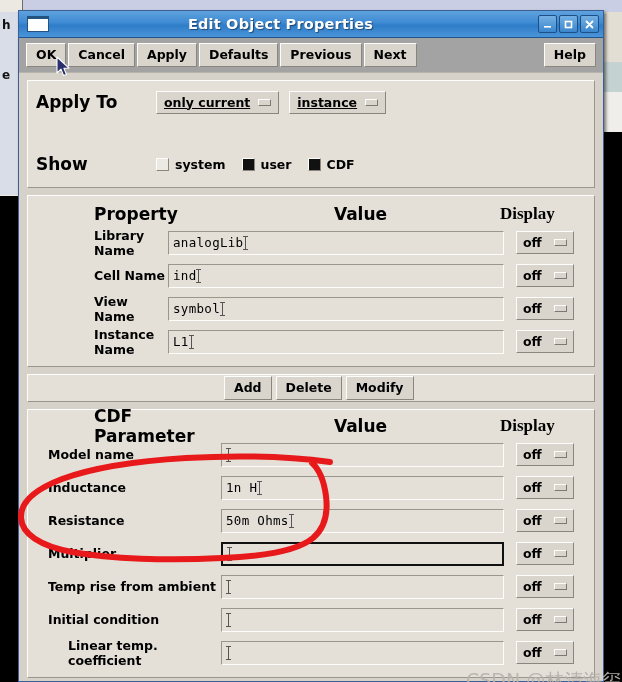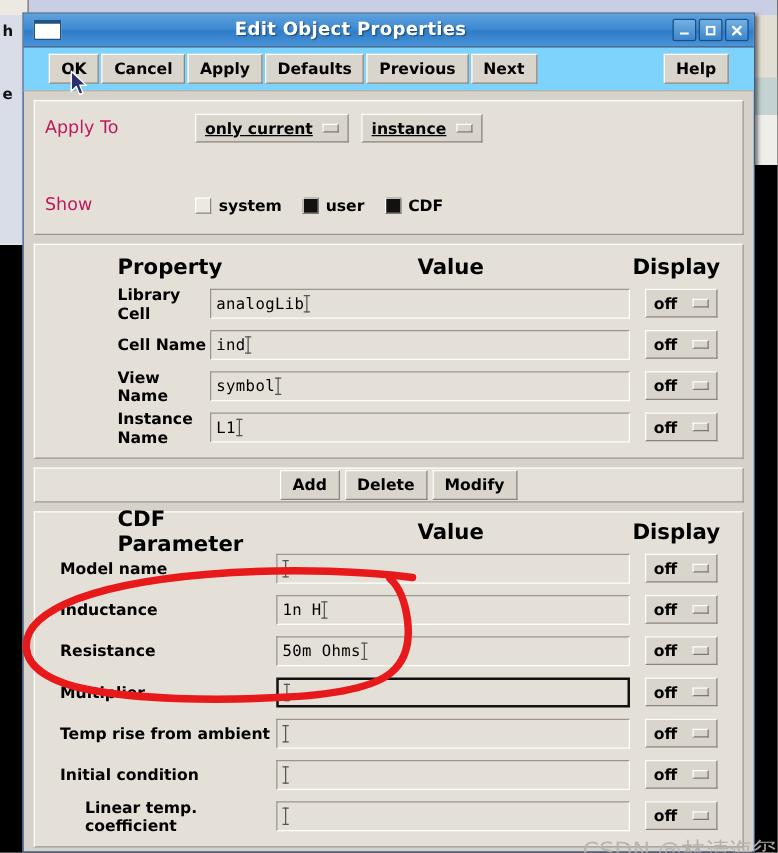--- a/index.html
+++ b/index.html
@@ -55,22 +55,22 @@
     background:linear-gradient(to bottom,#74b0e3,#3b86cc);
     border:1px solid #1d4f87;border-radius:2px;
     color:#fff;font-size:11px;font-weight:bold;
     display:flex;align-items:center;justify-content:center;
     box-sizing:border-box;
   }
   .tb-btn svg{display:block;}
 
   
   #toolbar{
-    height:34px;background:#7dd3fc;
-    display:flex;align-items:center;padding:0 20px;gap:2px;
+    height:34px;background:#a3a3a3;
+    display:flex;align-items:center;padding:0 7px;gap:2px;
     border-bottom:1px solid #b8b4ac;
     text-align:center;
   }
   .tbtn{
     background:#d9d5cd;
     border-top:1px solid #fdfdfb;border-left:1px solid #fdfdfb;
     border-right:1px solid #8a867e;border-bottom:1px solid #8a867e;
     padding:4px 9px;font-weight:bold;font-size:12.5px;color:#000;
     font-family:"DejaVu Sans","Liberation Sans",sans-serif;
     white-space:nowrap;line-height:14px;
@@ -82,21 +82,21 @@
     margin:7px 8px 0 8px;
     background:#e4e0d8;
     border-top:1px solid #fdfdfb;border-left:1px solid #fdfdfb;
     border-right:1px solid #9a968e;border-bottom:1px solid #9a968e;
     box-sizing:border-box;
   }
   .panel-inner{padding:6px 8px 8px 8px;}
 
   
   .row-apply{display:flex;align-items:center;height:30px;}
-  .lbl{font-weight:normal;font-size:14px;color:#be185d;}
+  .lbl{font-weight:bold;font-size:17px;color:#000000;}
   .lbl-w{width:120px;flex:0 0 auto;}
   .optmenu{
     display:inline-flex;align-items:center;gap:8px;
     background:#d9d5cd;
     border-top:1px solid #fdfdfb;border-left:1px solid #fdfdfb;
     border-right:1px solid #8a867e;border-bottom:1px solid #8a867e;
     padding:3px 7px;font-weight:bold;font-size:12.5px;
     margin-right:10px;
     text-decoration:underline;
   }
@@ -113,21 +113,21 @@
     background:#ece9e2;box-sizing:border-box;flex:0 0 auto;
   }
   .chk.on{background:#111;}
   .chk-lbl{font-weight:bold;font-size:12.5px;margin-right:16px;}
 
   
   .btnrow{display:flex;align-items:center;gap:6px;padding:2px 0 4px 0;}
   .hdr-row{display:flex;align-items:center;height:24px;font-weight:bold;font-size:17px;}
   .col-prop{width:185px;flex:0 0 auto;padding-left:58px;box-sizing:border-box;}
   .col-val{flex:1;text-align:center;}
-  .col-disp{width:86px;flex:0 0 auto;text-align:right;padding-right:10px;box-sizing:border-box;}
+  .col-disp{width:86px;flex:0 0 auto;text-align:left;padding-right:10px;box-sizing:border-box;font-family:Liberation Serif, serif;}
 
   .prow{display:flex;align-items:center;height:33px;}
   .prow .pname{width:132px;flex:0 0 auto;font-weight:bold;font-size:12.5px;padding-left:58px;box-sizing:border-box;}
   .field{
     flex:1;height:24px;background:#e4e0d8;
     border-top:1px solid #9a968e;border-left:1px solid #9a968e;
     border-right:1px solid #fdfdfb;border-bottom:1px solid #fdfdfb;
     box-sizing:border-box;position:relative;
     display:flex;align-items:center;
     padding:0 4px;margin-right:12px;
@@ -259,21 +259,21 @@
 
   <div class="panel">
     <div class="panel-inner">
       <div class="hdr-row">
         <div class="col-prop">Property</div>
         <div class="col-val">Value</div>
         <div class="col-disp">Display</div>
       </div>
 
       <div class="prow">
-        <div class="pname">Library Cell</div>
+        <div class="pname">Library Name</div>
         <div class="field">
           <span class="ftext">analogLib</span>
           <span class="caret">
               <i class="caret-bar"></i>
             </span>
         </div>
         <div class="dispmenu">
           <span>off</span>
           <span class="om-ind"></span>
         </div>

